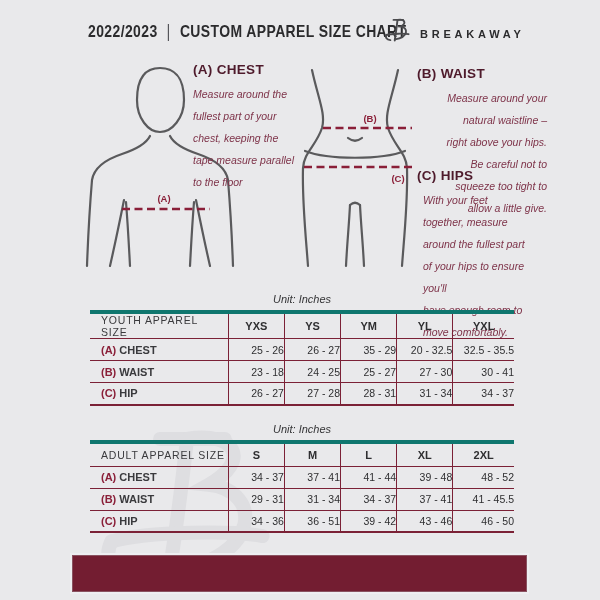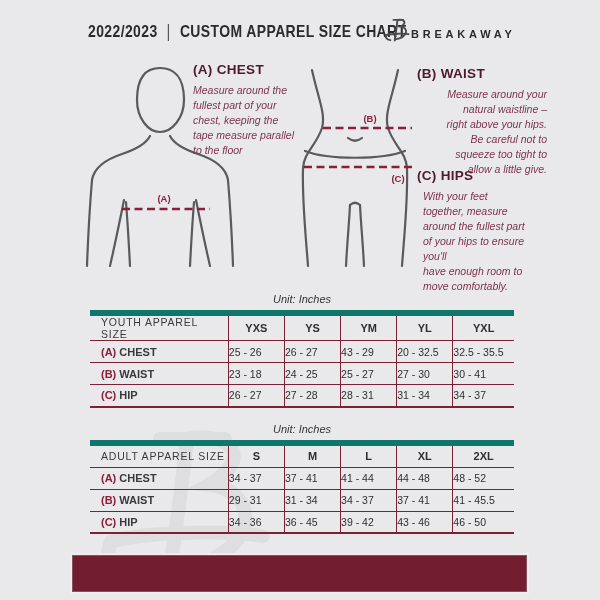--- a/index.html
+++ b/index.html
@@ -13,66 +13,66 @@
   
   .header-left {
     position:absolute; left:88px; top:21px;
     display:flex; align-items:center; gap:11px;
     font-size:17px; font-weight:bold; letter-spacing:.5px; color:#2b2b2d;
     transform:scaleX(.82); transform-origin:left center; white-space:nowrap;
   }
   .header-divider { font-weight:normal; color:#55555a; font-size:18px; }
   .brand-group {
     position:absolute; left:384px; top:15px;
-    display:flex; align-items:center; 
+    display:flex; align-items:center; gap:9px;
   }
   .brand-name { font-size:11px; font-weight:bold; letter-spacing:3.8px; color:#2b2b2d; padding-top:6px; }
   
   .figure-svg { position:absolute; left:60px; top:52px; }
   .diagram-heading {
     position:absolute; font-size:13.5px; font-weight:bold; color:#4e1a2b; letter-spacing:.3px;
   }
   .diagram-desc {
-    position:absolute; font-size:10.5px; line-height:15px; font-style:italic;
+    position:absolute; font-size:10.5px; line-height:22px; font-style:italic;
     color:#7e3349; white-space:pre-line; width:130px;
   }
   #chest-heading { left:193px; top:62px; }
   #chest-desc   { left:193px; top:83px; }
   #waist-heading{ left:417px; top:66px; }
   #waist-desc   { left:417px; top:87px;text-align:right; }
   #hips-heading { left:417px; top:168px; }
   #hips-desc    { left:423px; top:189px; }
   
   .watermark { position:absolute; left:92px; top:412px; z-index:0; opacity:1; }
   
   .size-section { position:absolute; left:90px; width:424px; z-index:1; text-align:center; }
   #youth-section { top:275px; }
   #adult-section { top:405px; }
   .section-title { font-size:11.5px; font-weight:bold; letter-spacing:.4px; color:#2f2f31; }
   .section-unit  { font-size:11px; font-style:italic; color:#343436; margin-top:18px; }
   table {
     width:424px; margin-top:5px; border-collapse:collapse; table-layout:fixed;
-    border-top:6px solid #0f766e; border-bottom:2px solid #7b2136;
+    border-top:4px solid #0f766e; border-bottom:2px solid #7b2136;
     background:transparent;
   }
   th, td { height:22px; vertical-align:middle; }
   thead th { height:24px; }
   th:not(:first-child), td:not(:first-child) { border-left:1px solid #7b2136; }
   tbody tr td, tbody tr th { border-top:1.5px solid #7b2136; }
   tbody td { border-top:1.5px solid #7b2136; }
   table tbody tr { border-top:1.5px solid #7b2136; }
   th.label-col {
     width:138px; text-align:left; padding-left:11px;
     font-size:10.5px; font-weight:normal; letter-spacing:.8px; color:#3a3a3d;
   }
   thead th:not(.label-col) { font-size:11px; font-weight:bold; color:#2f2f31; width:56px; }
   thead th:last-child { width:61px; }
   td.label-cell { text-align:left; padding-left:11px; font-size:11px; font-weight:bold; color:#3a3a3d; }
   td.label-cell .prefix { color:#8a1f38; font-weight:bold; }
-  td.value-cell { text-align:left; font-size:10.5px; color:#2f2f31; }
+  td.value-cell { text-align:right; font-size:10.5px; color:#2f2f31; }
   
   .footer-bar {
     position:absolute; left:72px; top:555px; width:455px; height:37px;
     background:#731d31; z-index:2;
     border:1px solid #8a5260;
     box-shadow:0 0 0 2px #eeeef1;
   }
 </style>
 </head>
 <body>
@@ -176,21 +176,21 @@
           <th>YM</th>
           <th>YL</th>
           <th>YXL</th>
         </tr>
       </thead>
       <tbody>
         <tr>
           <td class="label-cell"><span class="prefix">(A)</span>&nbsp;CHEST</td>
           <td class="value-cell">25 - 26</td>
           <td class="value-cell">26 - 27</td>
-          <td class="value-cell">43 - 29</td>
+          <td class="value-cell">35 - 29</td>
           <td class="value-cell">20 - 32.5</td>
           <td class="value-cell">32.5 - 35.5</td>
         </tr>
         <tr>
           <td class="label-cell"><span class="prefix">(B)</span>&nbsp;WAIST</td>
           <td class="value-cell">23 - 18</td>
           <td class="value-cell">24 - 25</td>
           <td class="value-cell">25 - 27</td>
           <td class="value-cell">27 - 30</td>
           <td class="value-cell">30 - 41</td>
@@ -219,35 +219,35 @@
           <th>XL</th>
           <th>2XL</th>
         </tr>
       </thead>
       <tbody>
         <tr>
           <td class="label-cell"><span class="prefix">(A)</span>&nbsp;CHEST</td>
           <td class="value-cell">34 - 37</td>
           <td class="value-cell">37 - 41</td>
           <td class="value-cell">41 - 44</td>
-          <td class="value-cell">44 - 48</td>
+          <td class="value-cell">39 - 48</td>
           <td class="value-cell">48 - 52</td>
         </tr>
         <tr>
           <td class="label-cell"><span class="prefix">(B)</span>&nbsp;WAIST</td>
           <td class="value-cell">29 - 31</td>
           <td class="value-cell">31 - 34</td>
           <td class="value-cell">34 - 37</td>
           <td class="value-cell">37 - 41</td>
           <td class="value-cell">41 - 45.5</td>
         </tr>
         <tr>
           <td class="label-cell"><span class="prefix">(C)</span>&nbsp;HIP</td>
           <td class="value-cell">34 - 36</td>
-          <td class="value-cell">36 - 45</td>
+          <td class="value-cell">36 - 51</td>
           <td class="value-cell">39 - 42</td>
           <td class="value-cell">43 - 46</td>
           <td class="value-cell">46 - 50</td>
         </tr>
       </tbody>
     </table>
 </div>
 
 <div class="footer-bar"></div>
 

